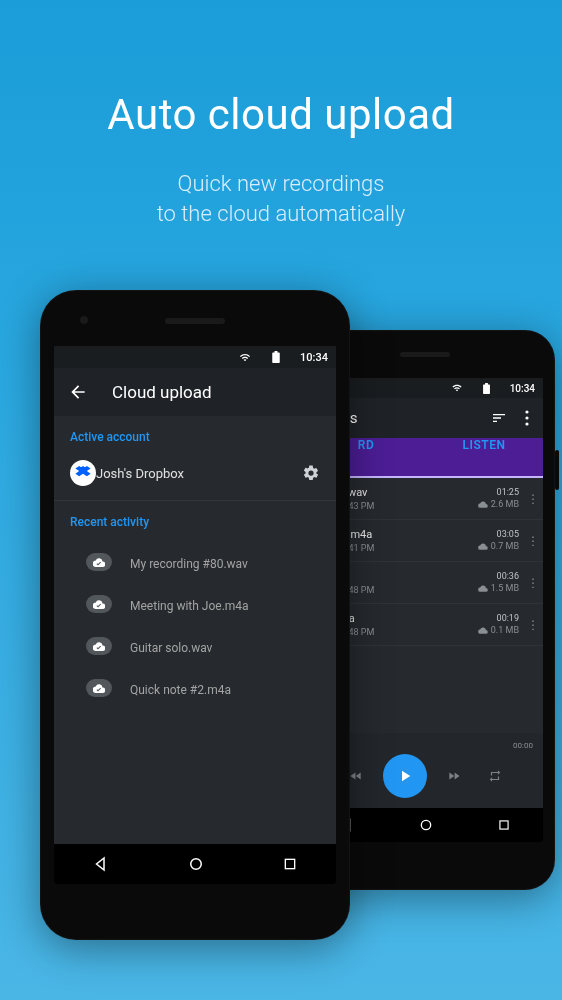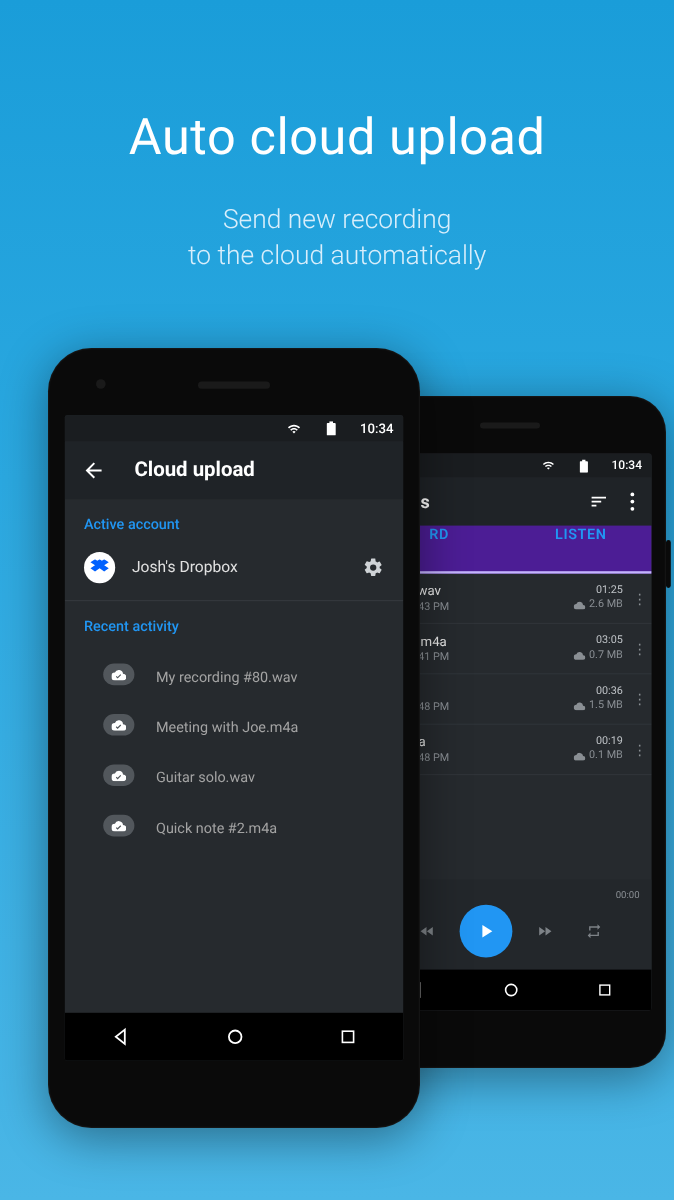--- a/index.html
+++ b/index.html
@@ -109,35 +109,35 @@
     
     .app-bar {
       height: 48px;
       background: #1f2327;
       display: flex;
       align-items: center;
       padding: 0 14px;
       gap: 24px;
       color: #fff;
     }
-    .app-bar .title { font-size: 17px; font-weight: 700; }
+    .app-bar .title { font-size: 17px; font-weight: 400; }
     .app-bar .actions { margin-left: auto; display: flex; gap: 18px; }
 
     
     .section-label {
       color: #2196f3;
       font-size: 12px;
       font-weight: 500;
       padding: 14px 16px 8px;
     }
     .account-row {
       display: flex;
       align-items: center;
       padding: 8px 16px 14px;
-      gap: 14px;
+      gap: 0;
       color: #e0e0e0;
       font-size: 13px;
     }
     .dropbox-badge {
       width: 26px;
       height: 26px;
       background: #fff;
       border-radius: 50%;
       display: flex;
       align-items: center;
@@ -221,21 +221,21 @@
     }
     .phone-back .nav-bar { height: 34px; }
 
     svg { display: block; }
   </style>
 </head>
 <body>
 
 <div class="hero-title">Auto cloud upload</div>
 <div class="hero-subtitle">
-  <span>Send new recording</span><br>
+  <span>Quick new recordings</span><br>
   <span>to the cloud automatically</span>
 </div>
 
 <div class="phone phone-back">
   <div class="speaker"></div>
   <div class="camera-dot"></div>
   <div class="side-btn"></div>
   <div class="screen">
     <div class="status-bar">
       <svg width="12" height="10" viewBox="0 0 24 24" fill="#fff">

